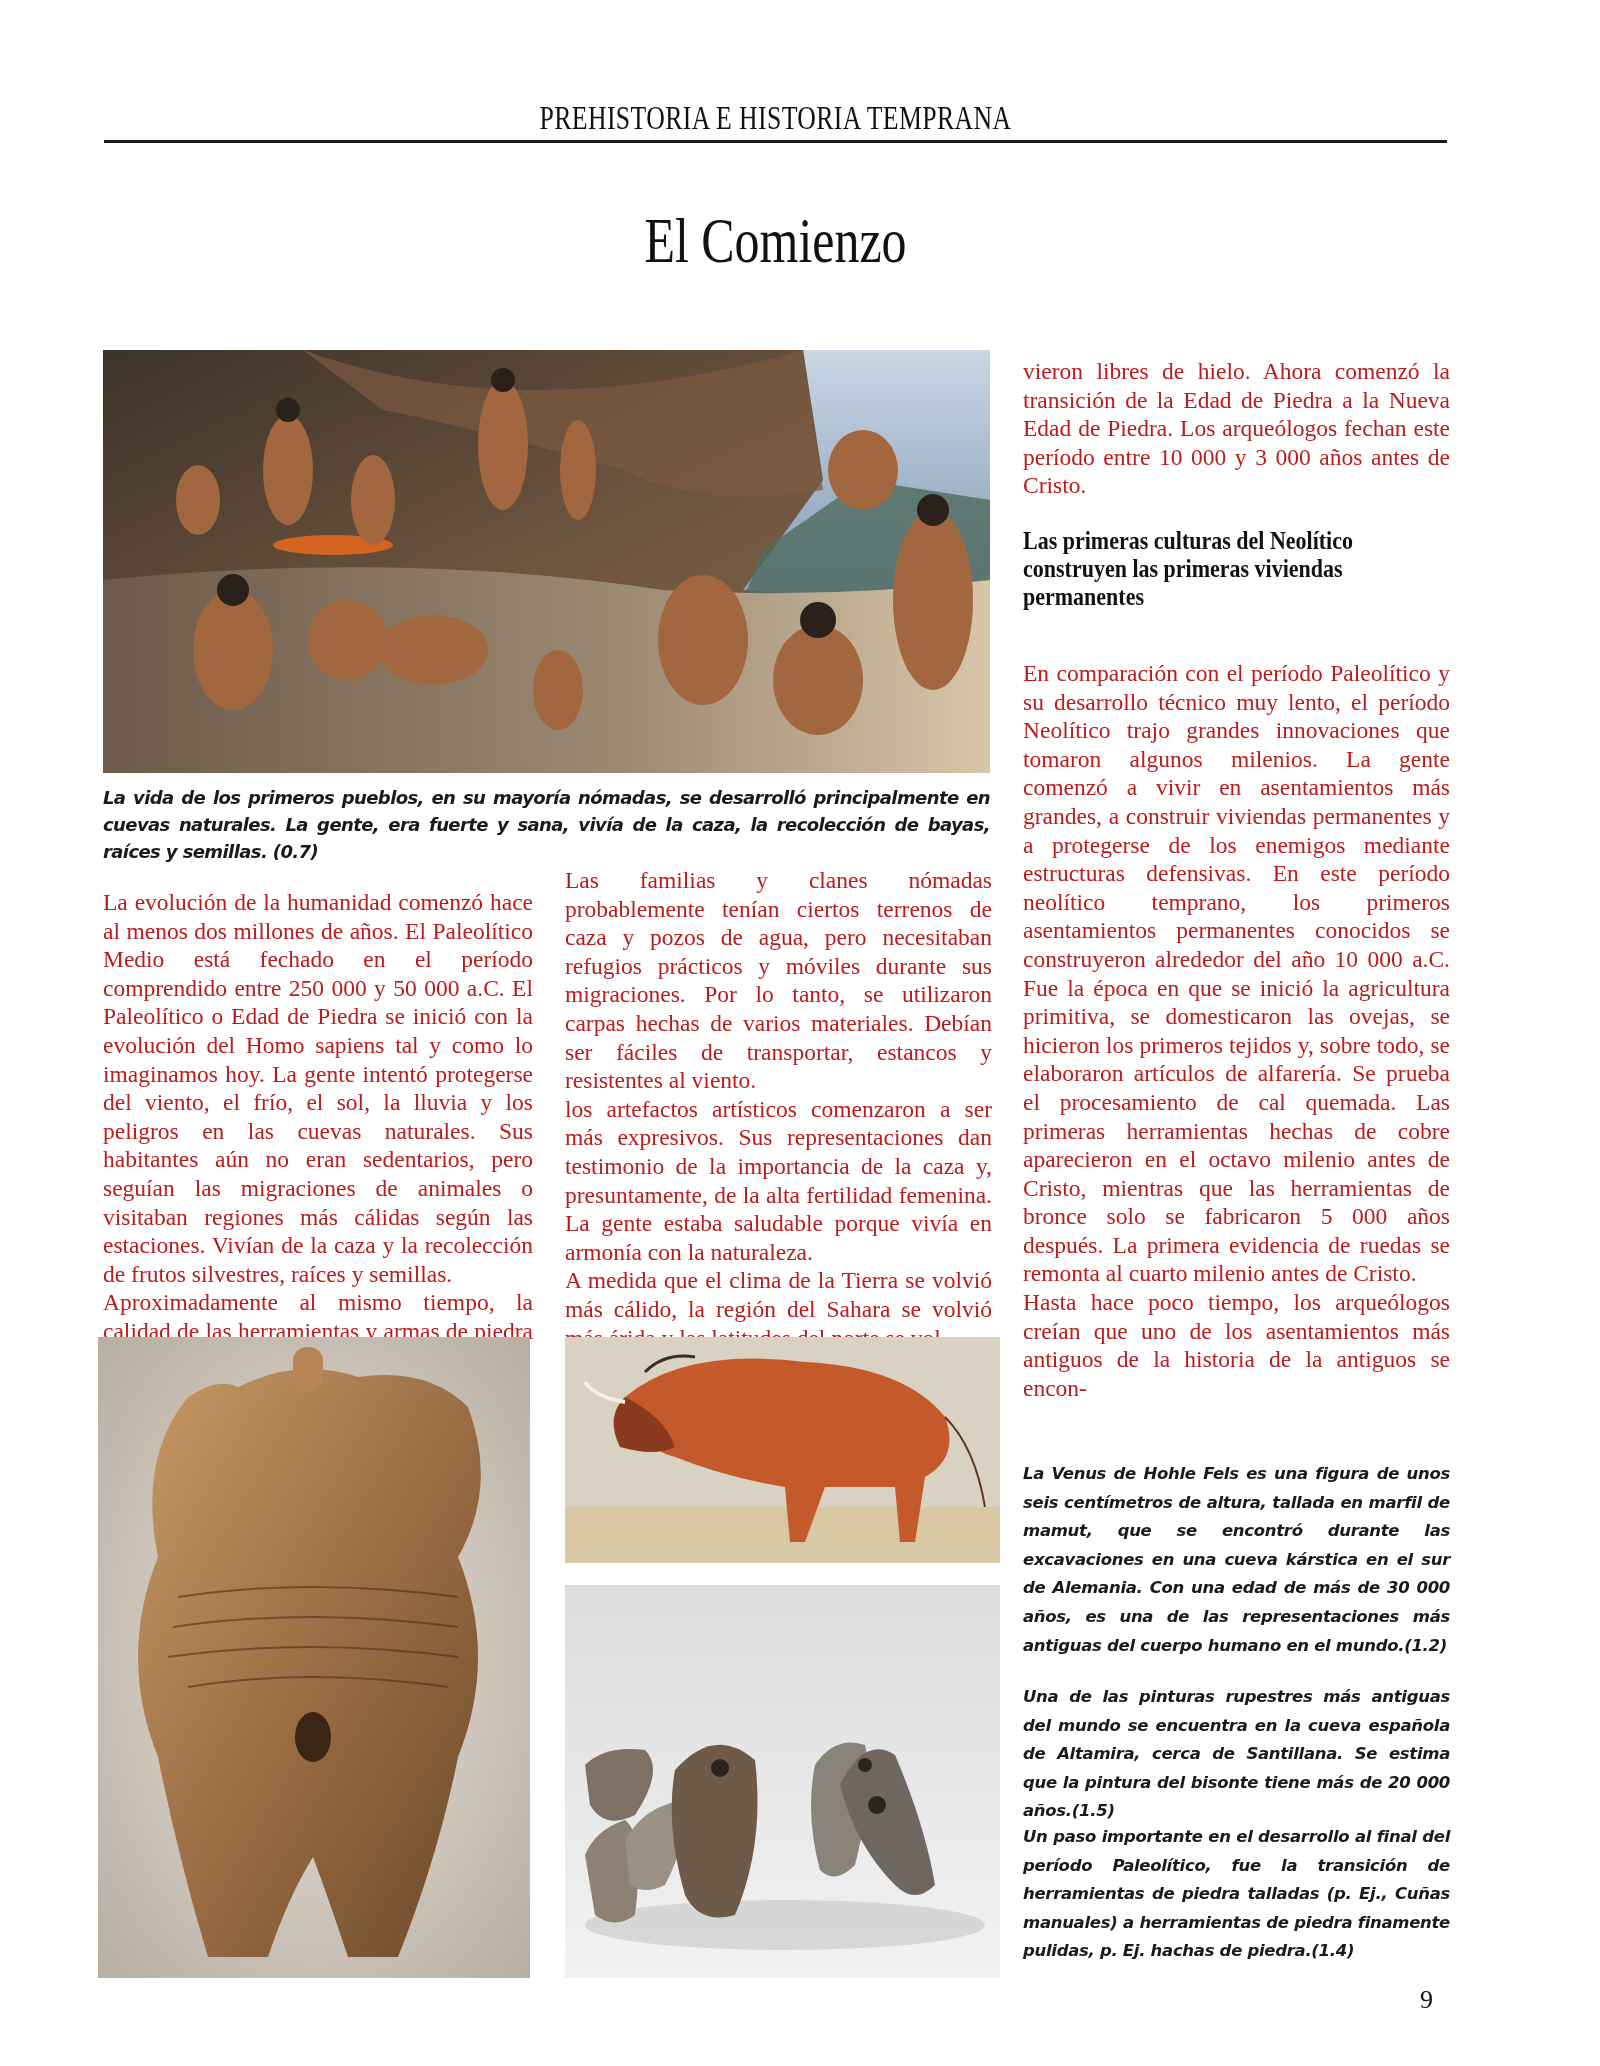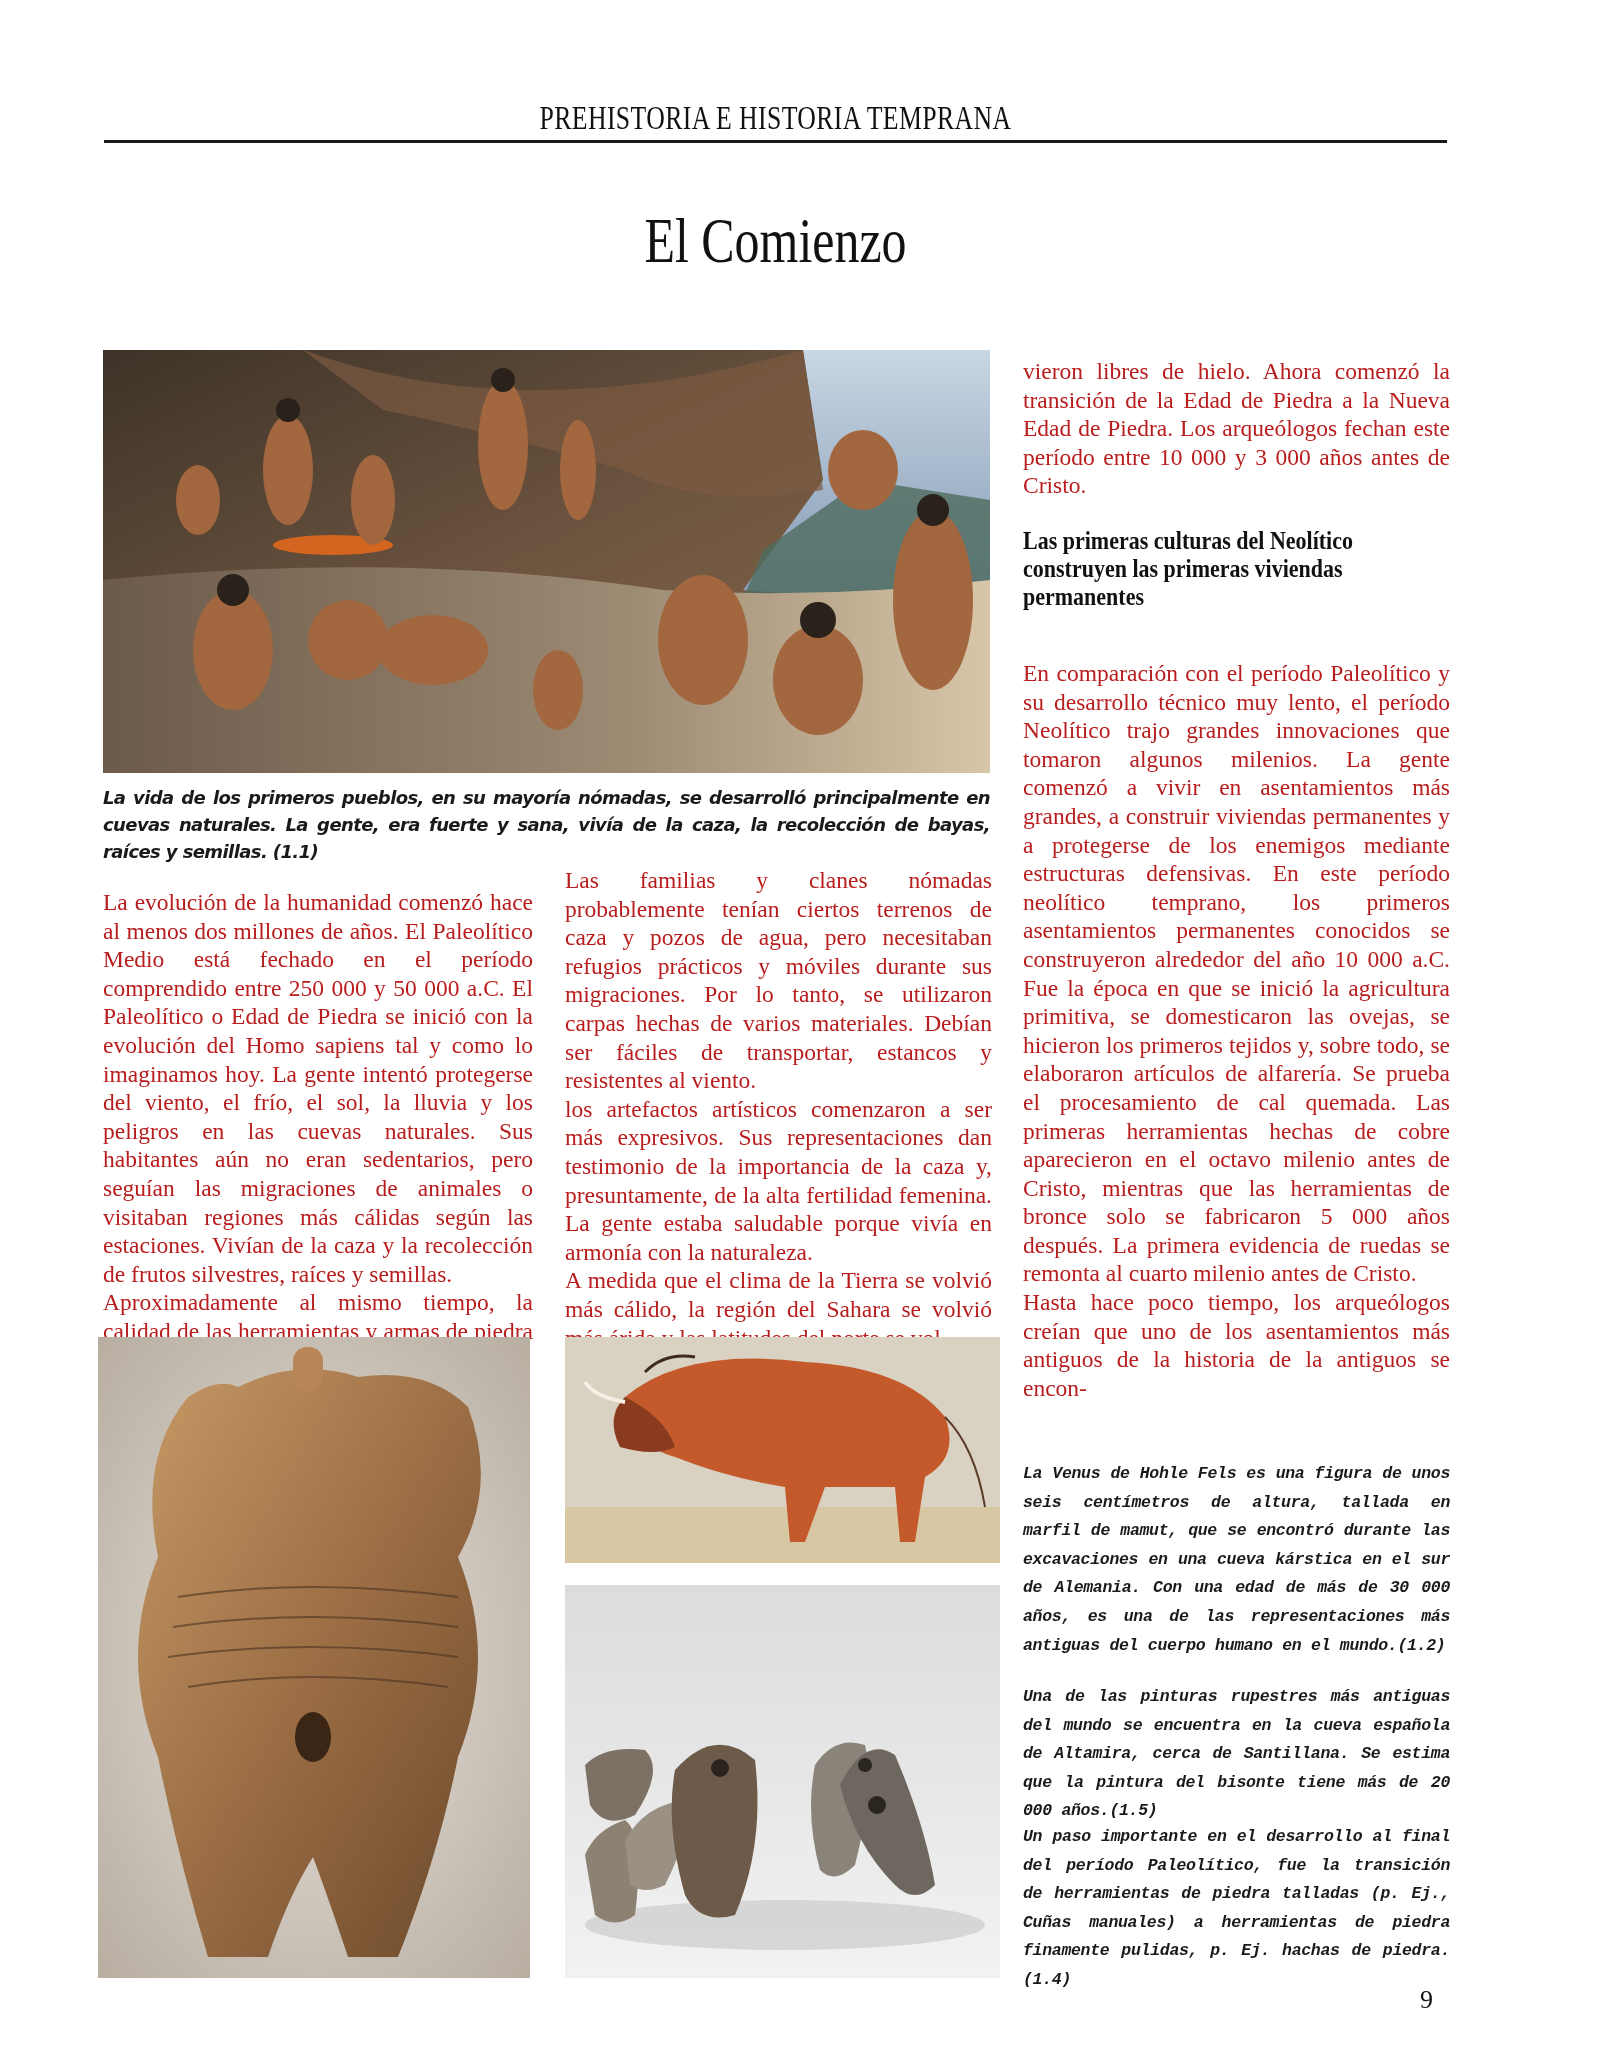--- a/index.html
+++ b/index.html
@@ -20,21 +20,21 @@
   .body-text {
     font-family:"Liberation Serif", serif; font-size:23.5px; line-height:28.6px;
     text-align:justify; color:#b91c1c;
   }
   .body-text p { margin:0; text-indent:0; }
   .caption {
     font-family:"DejaVu Sans", sans-serif; font-style:italic; font-weight:bold;
     color:#1a1a1a; text-align:justify;
   }
   .caption-top { left:103px; width:887px; top:784px; font-size:18px; line-height:27px; letter-spacing:-0.6px; }
-  .caption-side { left:1023px; width:427px; font-size:16.5px; line-height:28.6px; letter-spacing:-0.3px;font-family:Liberation Mono, monospace; }
+  .caption-side { left:1023px; width:427px; font-size:16.5px; line-height:28.6px; letter-spacing:-0.3px; }
   .subheading {
     left:1023px; width:427px; top:527px;
     font-family:"Liberation Serif", serif; font-weight:bold; font-size:25px; line-height:28px;
     transform:scaleX(0.88); transform-origin:left;
     width:485px; color:#111;
   }
   .img { overflow:hidden; }
   .page-number {
     left:1420px; top:1985px; font-family:"Liberation Serif", serif; font-size:26px; color:#111;
   }
@@ -88,21 +88,21 @@
     </g>
     <g fill="#2a211b">
       <circle cx="185" cy="60" r="12"></circle>
       <circle cx="400" cy="30" r="12"></circle>
       <circle cx="130" cy="240" r="16"></circle>
       <circle cx="715" cy="270" r="18"></circle>
       <circle cx="830" cy="160" r="16"></circle>
     </g>
   </svg>
 </div>
-<div class="abs caption caption-top">La vida de los primeros pueblos, en su mayoría nómadas, se desarrolló principalmente en cuevas naturales. La gente, era fuerte y sana, vivía de la caza, la recolección de bayas, raíces y semillas.  (1.1)</div>
+<div class="abs caption caption-top">La vida de los primeros pueblos, en su mayoría nómadas, se desarrolló principalmente en cuevas naturales. La gente, era fuerte y sana, vivía de la caza, la recolección de bayas, raíces y semillas.  (0.7)</div>
 
 <div class="abs body-text" style="left:103px; top:888px; width:430px;">
   <p>La evolución de la humanidad comenzó hace al menos dos millones de años. El Paleolítico Medio está fechado en el período comprendido entre 250 000 y 50 000 a.C. El Paleolítico o Edad de Piedra se inició con la evolución del Homo sapiens tal y como lo imaginamos hoy. La gente intentó protegerse del viento, el frío, el sol, la lluvia y los peligros en las cuevas naturales. Sus habitantes aún no eran sedentarios, pero seguían las migraciones de animales o visitaban regiones más cálidas según las estaciones. Vivían de la caza y la recolección de frutos silvestres, raíces y semillas.</p>
   <p>Aproximadamente al mismo tiempo, la calidad de las herramientas y armas de piedra comenzó a mejorar. Las pinturas rupestres o</p>
 </div>
 
 <div class="abs body-text" style="left:565px; top:866px; width:427px;">
   <p>Las familias y clanes nómadas probablemente tenían ciertos terrenos de caza y pozos de agua, pero necesitaban refugios prácticos y móviles durante sus migraciones. Por lo tanto, se utilizaron carpas hechas de varios materiales. Debían ser fáciles de transportar, estancos y resistentes al viento.</p>
   <p>los artefactos artísticos comenzaron a ser más expresivos. Sus representaciones dan testimonio de la importancia de la caza y, presuntamente, de la alta fertilidad femenina. La gente estaba saludable porque vivía en armonía con la naturaleza.</p>
   <p>A medida que el clima de la Tierra se volvió más cálido, la región del Sahara se volvió más árida y las latitudes del norte se vol-</p>

